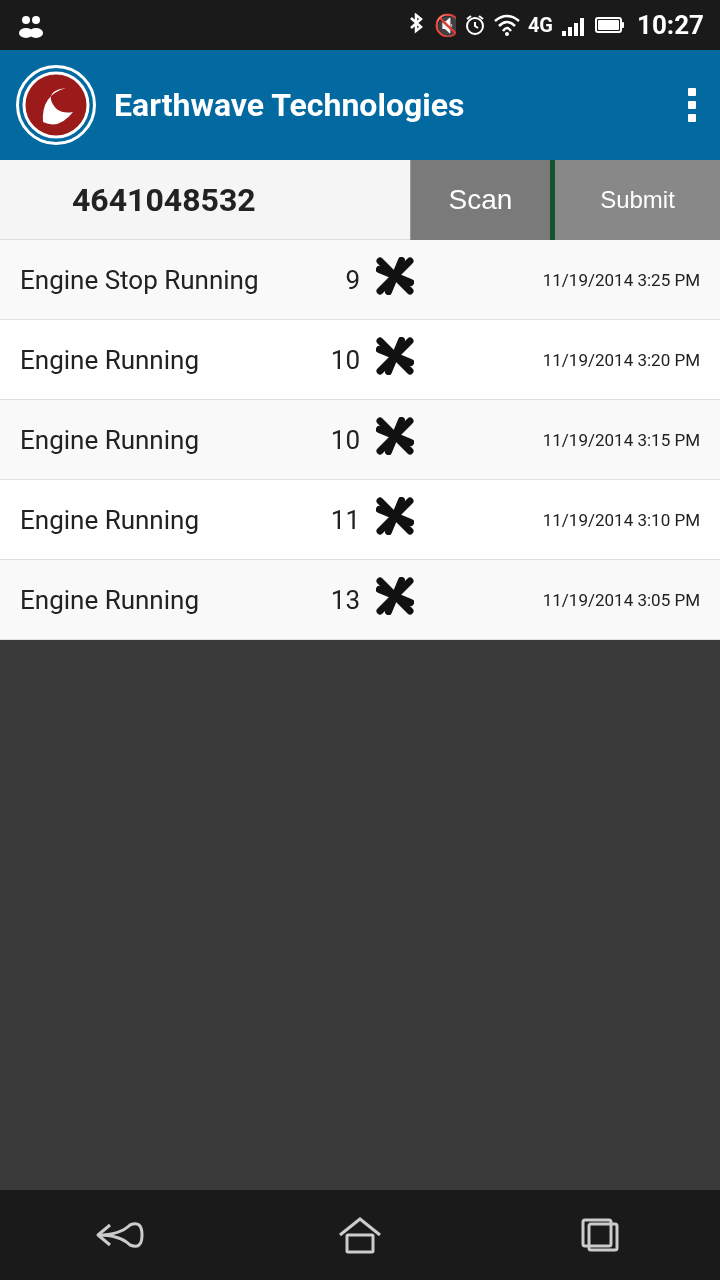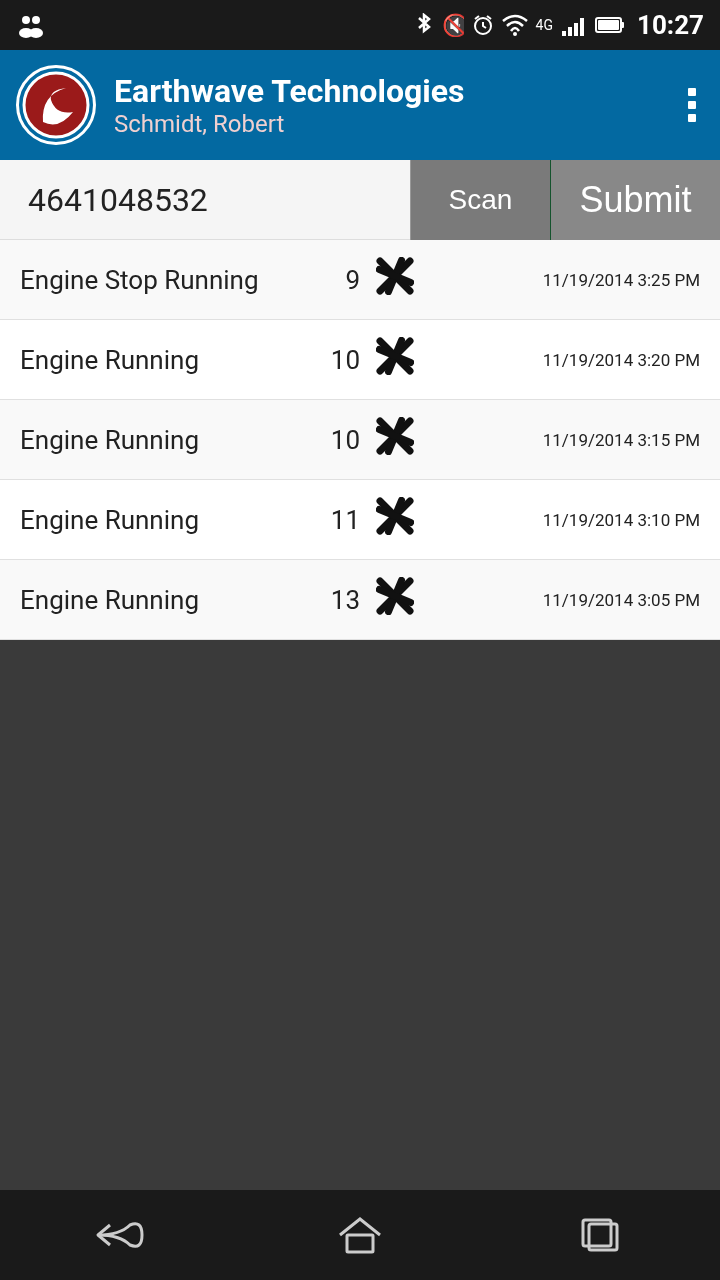--- a/index.html
+++ b/index.html
@@ -80,41 +80,42 @@
       display: flex;
       align-items: center;
       background: #f5f5f5;
       border-bottom: 1px solid #ddd;
     }
     .barcode-value {
       flex: 1;
       padding: 0 28px;
       font-size: 32px;
       color: #222;
-      font-weight: 400;
+      font-weight: 700;
+      margin-left: 44px;
     }
     .btn-scan {
       width: 140px;
       height: 80px;
       background: #7a7a7a;
       color: white;
       font-size: 28px;
       border: none;
       cursor: pointer;
       border-left: 1px solid #999;
     }
     .btn-submit {
       width: 170px;
       height: 80px;
       background: #888;
       color: white;
-      font-size: 36px;
+      font-size: 24px;
       border: none;
       cursor: pointer;
-      border-left: 1px solid #14532d;
+      border-left: 5px solid #14532d;
     }
 
     
     .data-list {
       width: 720px;
       background: white;
     }
     .data-row {
       width: 720px;
       height: 80px;
@@ -201,21 +202,21 @@
       <line x1="19" y1="6" x2="15" y2="3" stroke="white" stroke-width="2"></line>
     </svg>
 
     <svg width="26" height="24" viewBox="0 0 26 24">
       <path d="M1,8 Q13,-2 25,8" fill="none" stroke="white" stroke-width="2.5"></path>
       <path d="M5,13 Q13,5 21,13" fill="none" stroke="white" stroke-width="2.5"></path>
       <path d="M9,18 Q13,12 17,18" fill="none" stroke="white" stroke-width="2.5"></path>
       <circle cx="13" cy="21" r="2" fill="white"></circle>
     </svg>
 
-    <span style="font-size:14px;font-weight:normal;">4G</span>
+    <span style="font-size:20px;font-weight:bold;">4G</span>
 
     <svg width="26" height="24" viewBox="0 0 26 24">
       <rect x="1" y="18" width="4" height="5" fill="white"></rect>
       <rect x="7" y="14" width="4" height="9" fill="white"></rect>
       <rect x="13" y="10" width="4" height="13" fill="white"></rect>
       <rect x="19" y="5" width="4" height="18" fill="white"></rect>
     </svg>
 
     <svg width="30" height="20" viewBox="0 0 30 20">
       <rect x="1" y="3" width="25" height="14" rx="2" fill="none" stroke="white" stroke-width="2"></rect>
@@ -229,21 +230,20 @@
 <div class="header">
   <div class="header-logo">
 
     <svg width="70" height="70" viewBox="0 0 70 70">
       <circle cx="35" cy="35" r="32" fill="#9b1a1a" stroke="white" stroke-width="3"></circle>
       <path d="M45,18 Q20,25 22,52 Q38,60 52,42 Q35,45 30,30 Q28,20 45,18Z" fill="white"></path>
     </svg>
   </div>
   <div class="header-text">
     <div class="header-title">Earthwave Technologies</div>
-    <div class="header-subtitle">Schmidt, Robert</div>
   </div>
   <div class="header-menu">
     <div class="menu-dot"></div>
     <div class="menu-dot"></div>
     <div class="menu-dot"></div>
   </div>
 </div>
 
 <div class="toolbar">
   <div class="barcode-value">4641048532</div>

